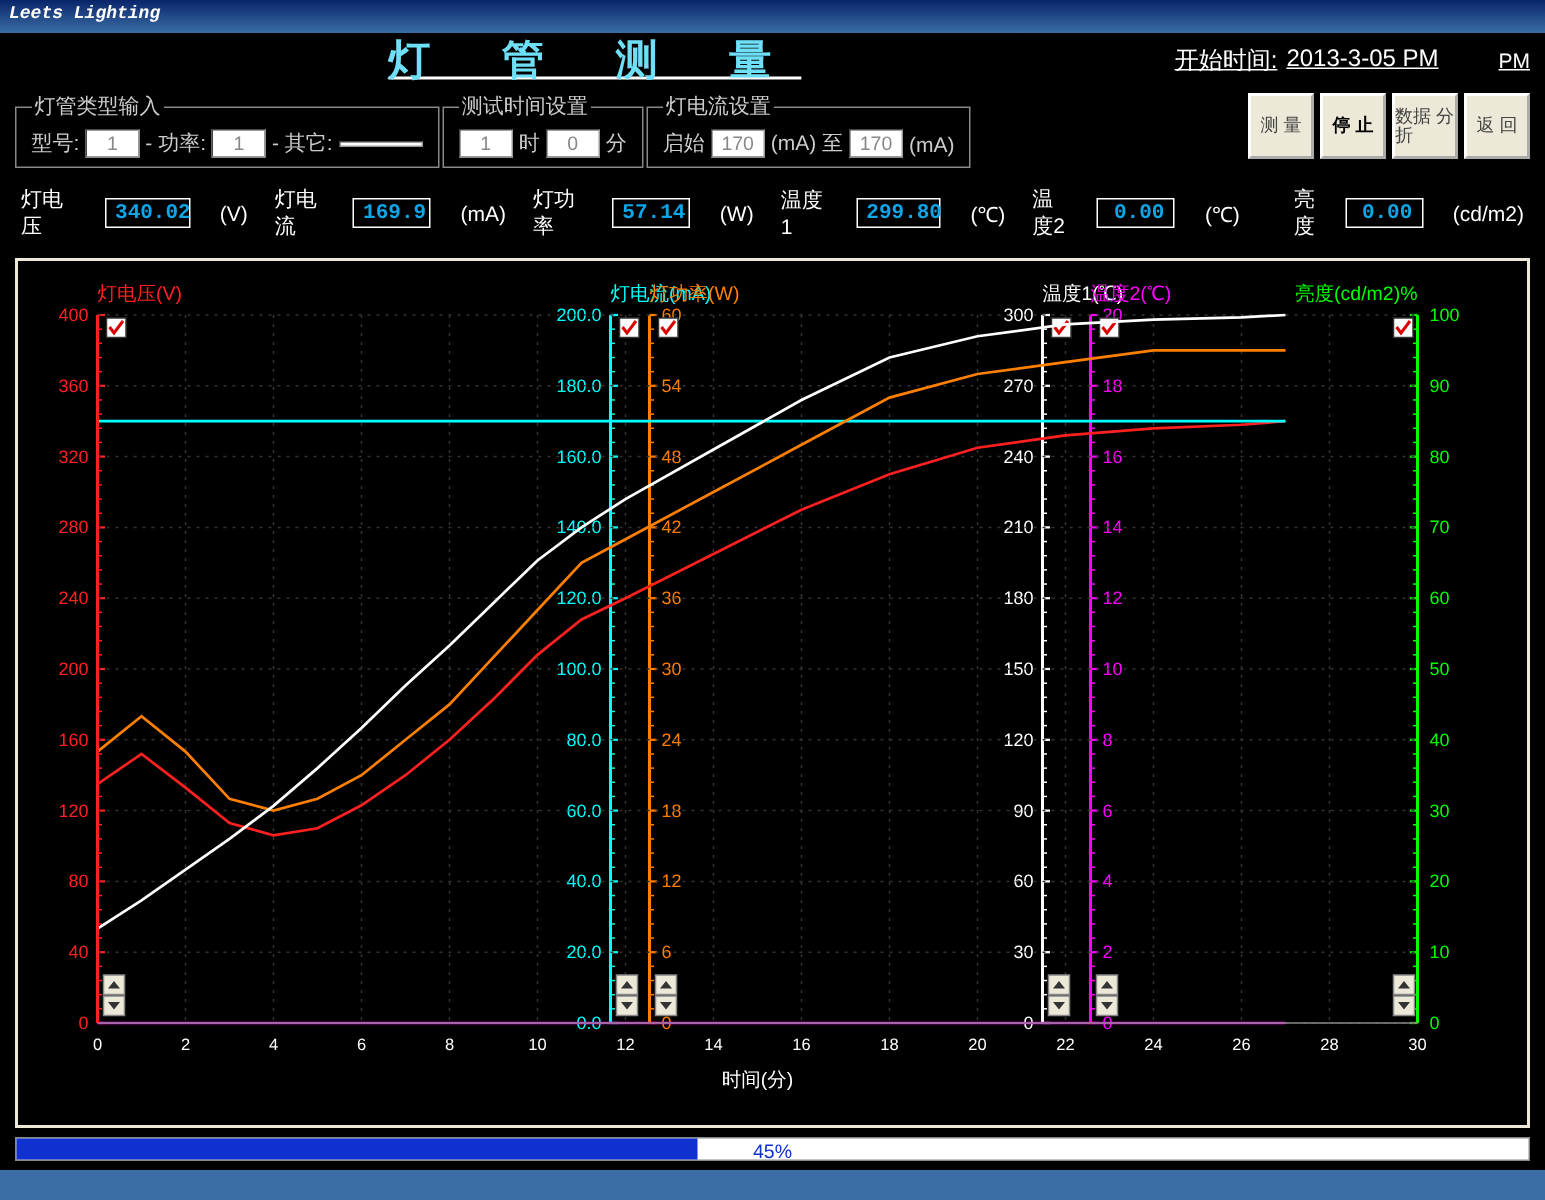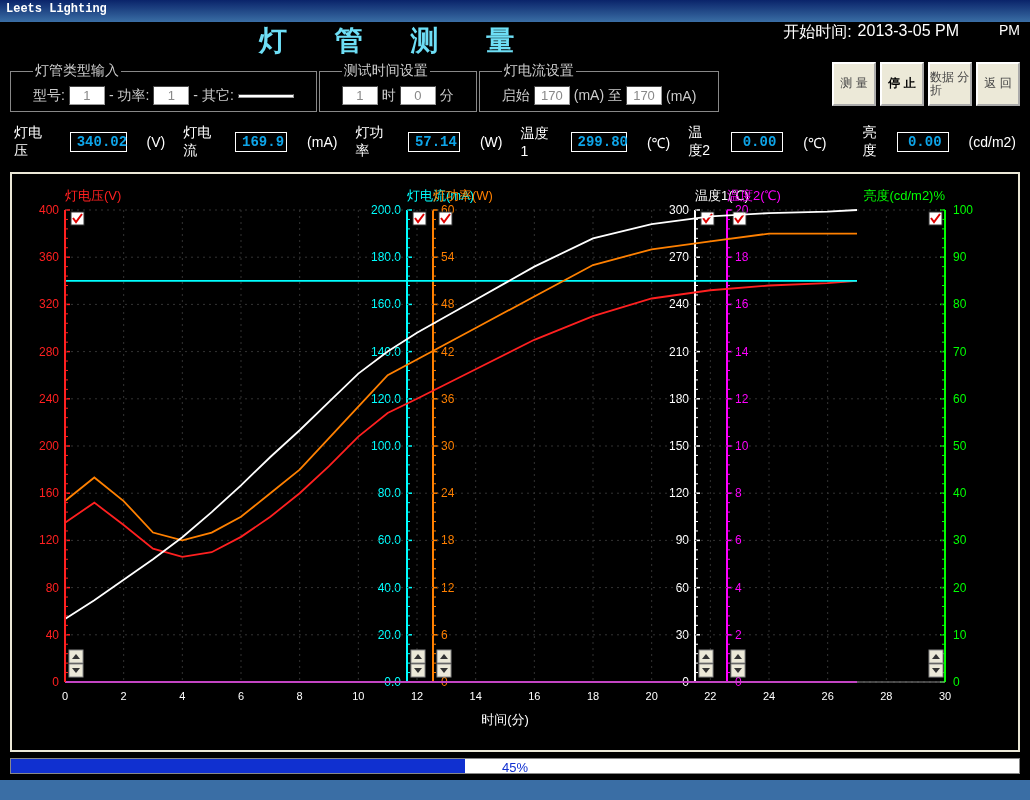--- a/index.html
+++ b/index.html
@@ -1,24 +1,24 @@
 <!DOCTYPE html>
 <html><head>
 <meta charset="utf-8">
 <style>
 * { box-sizing: border-box; margin: 0; padding: 0; }
 body { font-family: "SimSun", "Microsoft YaHei", sans-serif; font-size: 12px; background: #3a6ea5; width: 1030px; height: 800px; overflow: hidden; }
-.titlebar { background: linear-gradient(to bottom, #0a246a, #3a6ea5); color: #fff; height: 22px; padding: 2px 6px; font-weight: bold; font-size: 12px; font-family: "Courier New", monospace; }
-.banner { background: #000; color: #fff; height: 36px; display: flex; padding: 0 10px; }
+.titlebar { background: linear-gradient(to bottom, #0a246a, #3a6ea5); color: #fff; height: 22px; padding: 2px 6px; font-weight: bold; font-size: 12px; font-family: "Courier New", monospace; font-style: italic; }
+.banner { background: #000; color: #fff; height: 36px; display: flex; align-items: center; padding: 0 10px; text-decoration: underline; }
 .banner-title { flex: 1; text-align: center; font-size: 28px; letter-spacing: 20px; color: #6edff6; font-weight: bold; }
 .banner-time-label { font-size: 16px; color: #fff; margin-right: 6px; }
 .banner-time { font-size: 16px; color: #fff; margin-right: 40px; }
 .banner-pm { font-size: 14px; color: #fff; }
 .controls-row { background: #000; display: flex; align-items: flex-start; padding: 4px 10px 6px; gap: 2px; }
-fieldset.group { border: 1px solid #888; color: #fff; padding: 6px 22px 6px; display: flex; align-items: center; gap: 4px; font-size: 14px; }
+fieldset.group { border: 1px solid #888; color: #fff; padding: 6px 10px 6px; display: flex; align-items: center; gap: 4px; font-size: 14px; }
 fieldset.group legend { color: #ccc; font-size: 14px; padding: 0 2px; }
 .group label { color: #ccc; white-space: nowrap; }
 .group .val { background: #fff; color: #888; border: 1px inset #999; padding: 1px 4px; min-width: 36px; text-align: center; display: inline-block; font-size: 13px; }
 .btn-col { display: flex; flex-direction: column; align-items: center; justify-content: center; width: 44px; height: 44px; background: #ece9d8; border: 2px outset #fff; color: #444; font-size: 12px; line-height: 1.1; cursor: pointer; margin-left: 2px; }
 .btn-col.stop { color: #000; font-weight: bold; }
 .readout-row { background: #000; display: flex; align-items: center; padding: 6px 14px 8px; gap: 18px; color: #fff; font-size: 14px; }
 .readout { display: flex; align-items: center; gap: 20px; }
 .readout .label { color: #fff; }
 .readout .val { background: #000; border: 1px solid #fff; color: #0ea5e9; padding: 1px 6px; min-width: 52px; text-align: right; font-family: "Courier New", monospace; font-weight: bold; }
 .readout .unit { color: #fff; }

